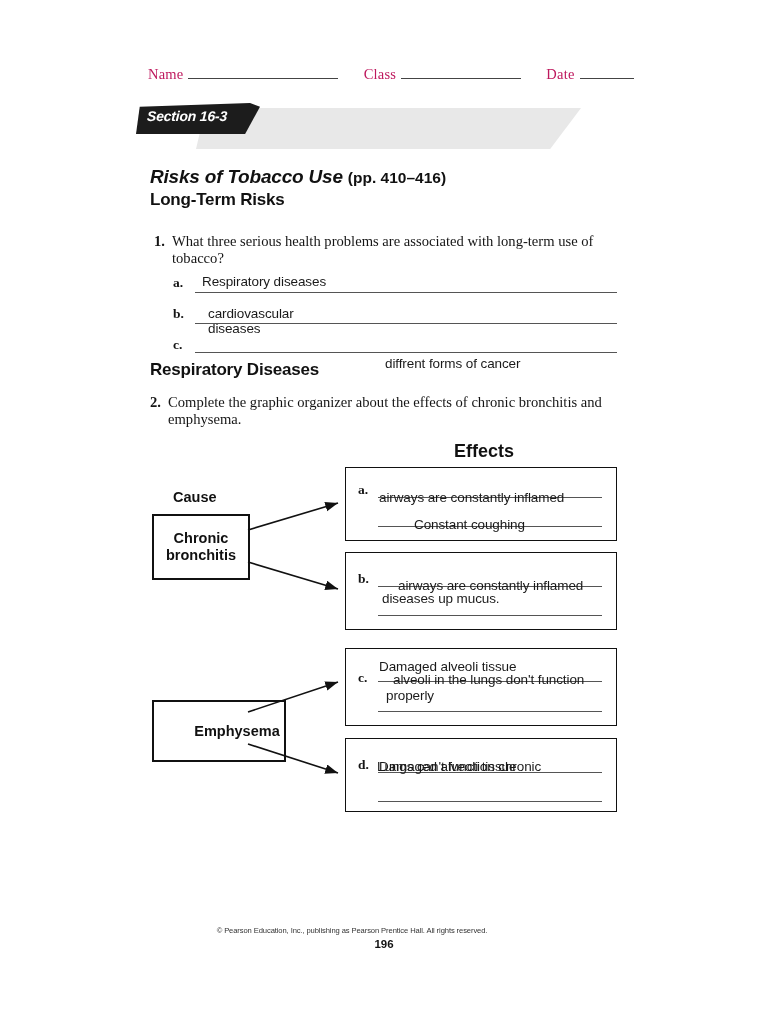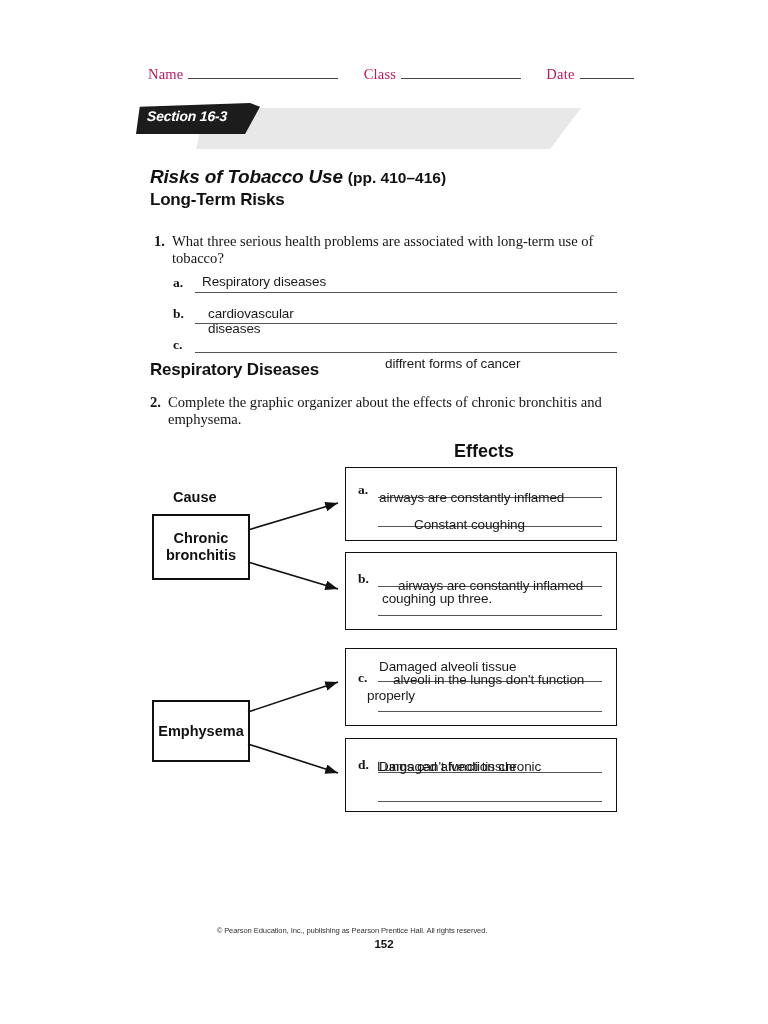--- a/index.html
+++ b/index.html
@@ -194,21 +194,21 @@
     align-items: center;
     justify-content: center;
     text-align: center;
     font-family: "Liberation Sans", sans-serif;
     font-weight: bold;
     font-size: 14.5px;
     line-height: 17px;
     color: #111;
   }
   .cause-box.cb1 { left: 152px; top: 514px; width: 94px; height: 62px; text-align: center; }
-  .cause-box.cb2 { left: 152px; top: 700px; width: 94px; height: 58px; }
+  .cause-box.cb2 { left: 152px; top: 700px; width: 94px; height: 58px; padding-left: 36px; }
 
   .effect-box {
     position: absolute;
     border: 1.6px solid #111;
     background: #fff;
     left: 345px;
     width: 270px;
   }
   .effect-box.eb-a { top: 467px; height: 72px; }
   .effect-box.eb-b { top: 552px; height: 76px; }
@@ -342,36 +342,36 @@
     <div class="eb-rule" style="top:58px;"></div>
     <div class="hand" style="left:68px; top:9px;margin-top:40px;">Constant coughing</div>
     <div class="hand" style="left:33px; top:22px;">airways are constantly inflamed</div>
   </div>
 
   <div class="effect-box eb-b">
     <div class="eb-letter" style="top:18px;">b.</div>
     <div class="eb-rule" style="top:33px;"></div>
     <div class="eb-rule" style="top:62px;"></div>
     <div class="hand" style="left:52px; top:25px;">airways are constantly inflamed</div>
-    <div class="hand" style="left:36px; top:38px;">coughing up three.</div>
+    <div class="hand" style="left:36px; top:38px;">diseases up mucus.</div>
   </div>
 
   <div class="effect-box eb-c">
     <div class="eb-letter" style="top:21px;">c.</div>
     <div class="eb-rule" style="top:32px;"></div>
     <div class="eb-rule" style="top:62px;"></div>
     <div class="hand" style="left:33px; top:10px;">Damaged alveoli tissue</div>
     <div class="hand" style="left:47px; top:23px;">alveoli in the lungs don't function</div>
-    <div class="hand" style="left:21px; top:39px;">properly</div>
+    <div class="hand" style="left:40px; top:39px;">properly</div>
   </div>
 
   <div class="effect-box eb-d">
     <div class="eb-letter" style="top:18px;">d.</div>
     <div class="eb-rule" style="top:33px;"></div>
     <div class="eb-rule" style="top:62px;"></div>
     <div class="hand" style="left:33px; top:20px;">Damaged alveoli tissue</div>
     <div class="hand" style="left:31px; top:20px;">Lungs can't function chronic</div>
   </div>
 
   <div class="footer">© Pearson Education, Inc., publishing as Pearson Prentice Hall.  All rights reserved.</div>
-  <div class="pageno">152</div>
+  <div class="pageno">196</div>
 
 </div>
 
 </body></html>

